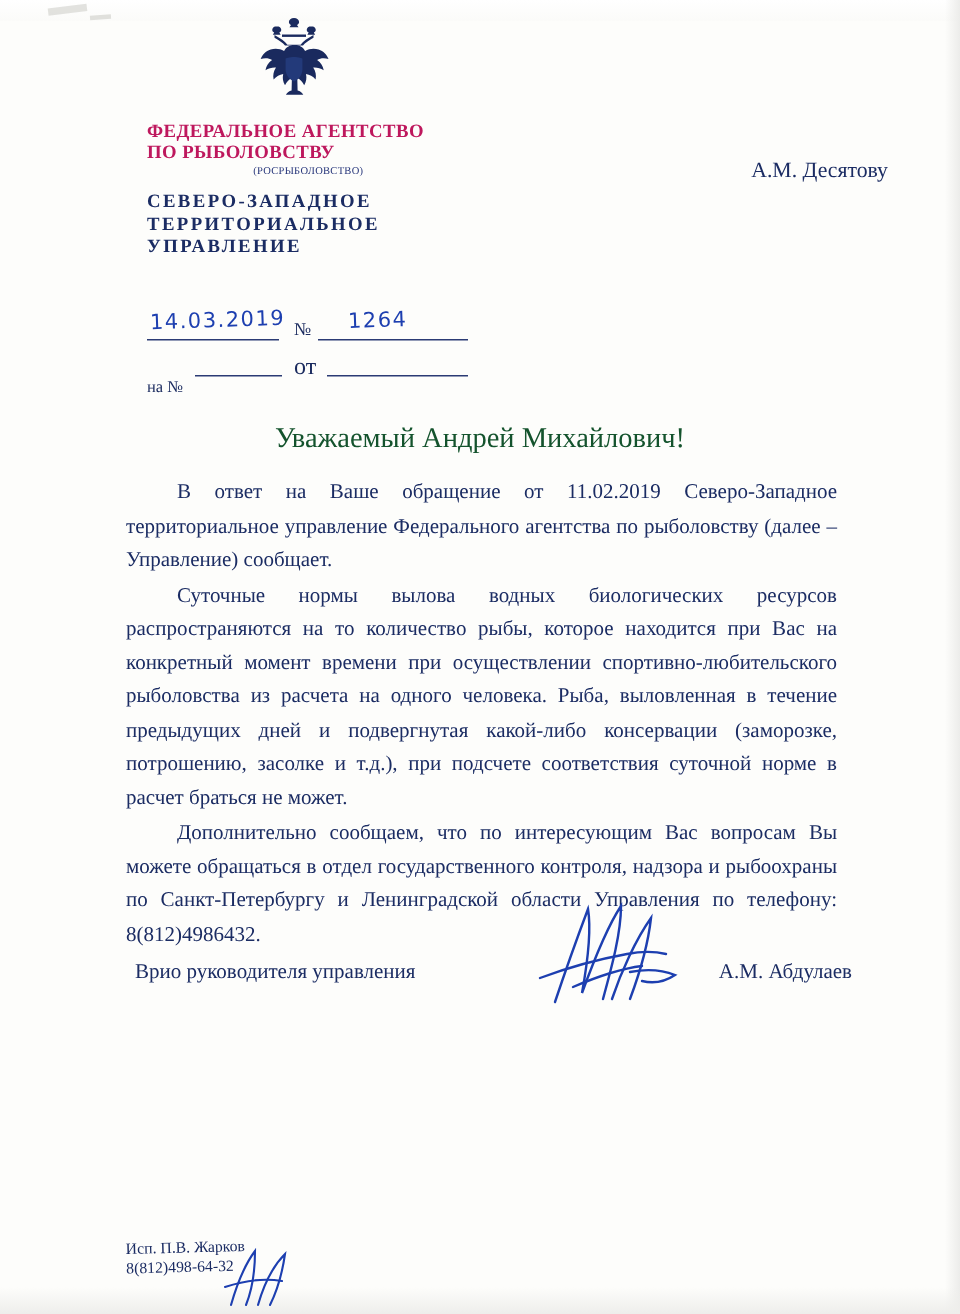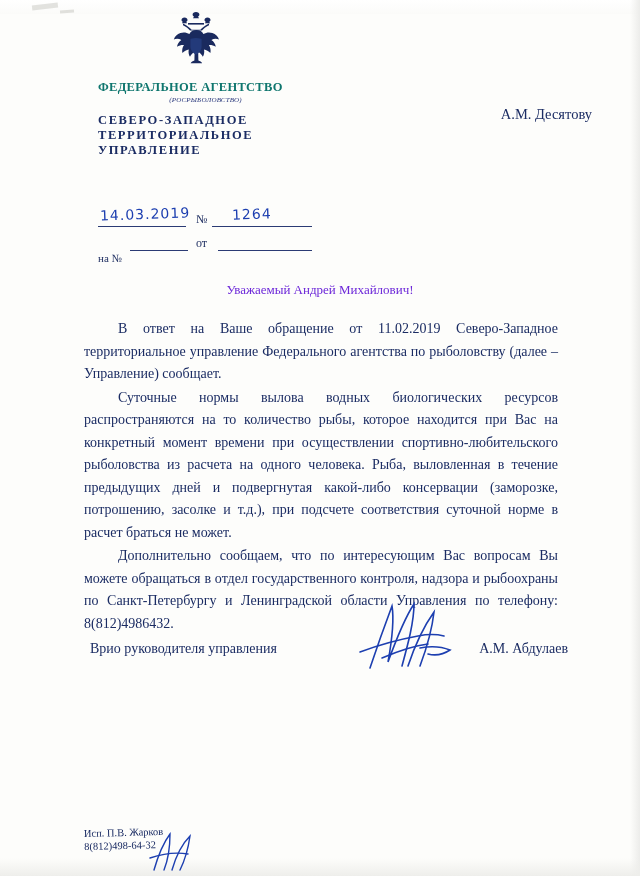--- a/index.html
+++ b/index.html
@@ -73,30 +73,29 @@
     width: 215px;
     text-align: center;
   }
   .lh-agency {
     font-family: "Liberation Serif", serif;
     font-weight: bold;
     font-size: 12.5px;
     line-height: 14px;
     letter-spacing: .3px;
     text-align: left;
-    color: #0f766e;
+    color: #be185d;
   }
   .lh-abbr {
     font-size: 7px;
     line-height: 10px;
     letter-spacing: .2px;
     text-align: center;
     margin-top: 1px;
     color: #26357a;
-    font-style: italic;
   }
   .lh-dept {
     margin-top: 8px;
     font-weight: bold;
     font-size: 12.5px;
     line-height: 15px;
     letter-spacing: 1.6px;
     text-align: left;
     color: #1b2c63;
   }
@@ -141,21 +140,21 @@
     border-bottom: 1.2px solid #2b3b74;
   }
   .lbl-na-no {
     position: absolute; top: 236px; left: 98px; font-size: 11px; margin-top: 16px;
   }
   .rule-2a {
     position: absolute; top: 250px; left: 130px; width: 58px;
     border-bottom: 1.2px solid #2b3b74;
   }
   .lbl-ot {
-    position: absolute; top: 236px; left: 196px; font-size: 12px;
+    position: absolute; top: 236px; left: 196px; font-size: 16px;
   }
   .rule-2b {
     position: absolute; top: 250px; left: 218px; width: 94px;
     border-bottom: 1.2px solid #2b3b74;
   }
 
   
   .addressee {
     position: absolute;
     top: 106px;
@@ -163,22 +162,22 @@
     font-size: 14.5px;
     color: #1b2c63;
   }
 
   
   .salutation {
     position: absolute;
     top: 282px;
     left: 0; right: 0;
     text-align: center;
-    font-size: 13px;
-    color: #6d28d9;
+    font-size: 19px;
+    color: #14532d;
   }
   .body {
     position: absolute;
     top: 318px;
     left: 84px;
     width: 474px;
     font-size: 14px;
     line-height: 22.5px;
     text-align: justify;
     text-justify: inter-word;
@@ -254,20 +253,21 @@
         <path d="M34 20 c-3 0 -5.4 1.6 -6.6 4 -2.6 -1.6 -6 -2 -9 -1 -3.2 1 -5.6 3.4 -6.6 6.4 2.6 -1 5.4 -.8 7.6 .6 -2.4 1.6 -4 4 -4.4 6.8 2.2 -1.4 4.6 -2 7 -1.8 -1.6 2.4 -2.2 5.2 -1.6 8 1.8 -2 4 -3.2 6.4 -3.6 -.6 2.6 -.2 5.2 1.2 7.4 1 -2.2 2.6 -3.8 4.6 -4.8 l-.2 8.4 c-1.6 .4 -3 1.4 -3.8 2.8 h11.6 c-.8 -1.4 -2.2 -2.4 -3.8 -2.8 l-.2 -8.4 c2 1 3.6 2.6 4.6 4.8 1.4 -2.2 1.8 -4.8 1.2 -7.4 2.4 .4 4.6 1.6 6.4 3.6 .6 -2.8 0 -5.6 -1.6 -8 2.4 -.2 4.8 .4 7 1.8 -.4 -2.8 -2 -5.2 -4.4 -6.8 2.2 -1.4 5 -1.6 7.6 -.6 -1 -3 -3.4 -5.4 -6.6 -6.4 -3 -1 -6.4 -.6 -9 1 -1.2 -2.4 -3.6 -4 -6.6 -4 z"></path>
 
         <path d="M34 28 c-3 0 -5.6 1 -5.6 1 v7.4 c0 3.6 2.4 6.6 5.6 8 3.2 -1.4 5.6 -4.4 5.6 -8 V29 s-2.6 -1 -5.6 -1 z" fill="#233a7a"></path>
       </g>
     </svg>
   </div>
 
   <div class="letterhead">
     <div class="lh-agency">
       <div>ФЕДЕРАЛЬНОЕ АГЕНТСТВО</div>
+      <div>ПО РЫБОЛОВСТВУ</div>
     </div>
     <div class="lh-abbr">(РОСРЫБОЛОВСТВО)</div>
     <div class="lh-dept">
       <div>СЕВЕРО-ЗАПАДНОЕ</div>
       <div>ТЕРРИТОРИАЛЬНОЕ</div>
       <div>УПРАВЛЕНИЕ</div>
     </div>
   </div>
 
   <div class="hand-date">14.03.2019</div>

